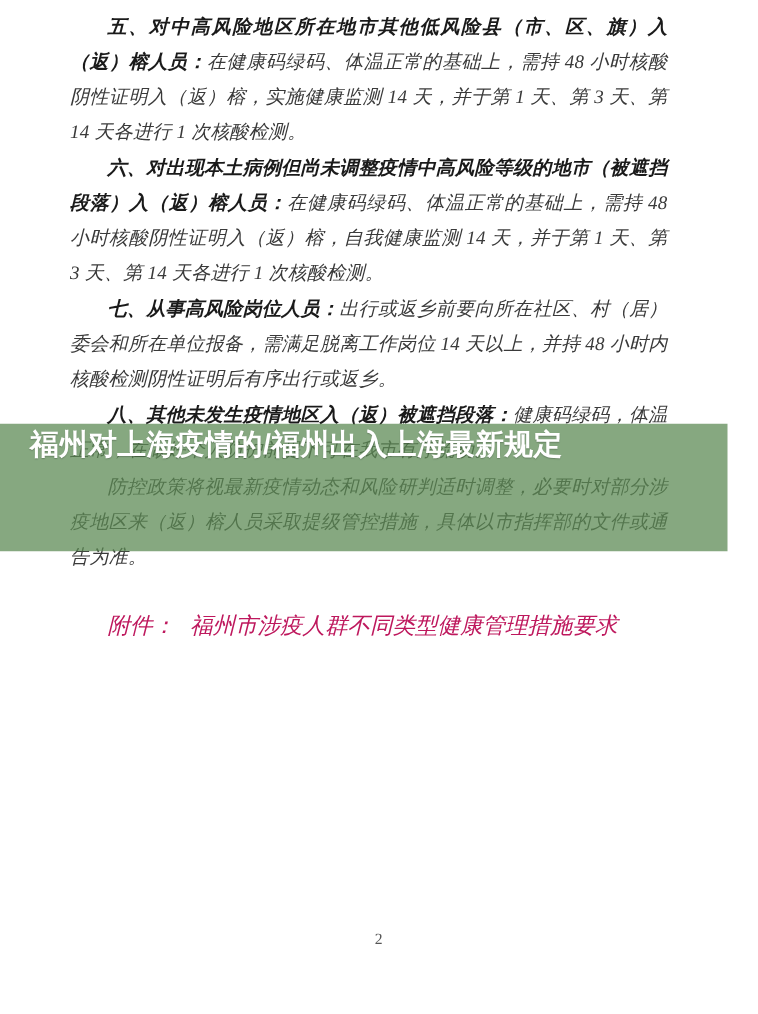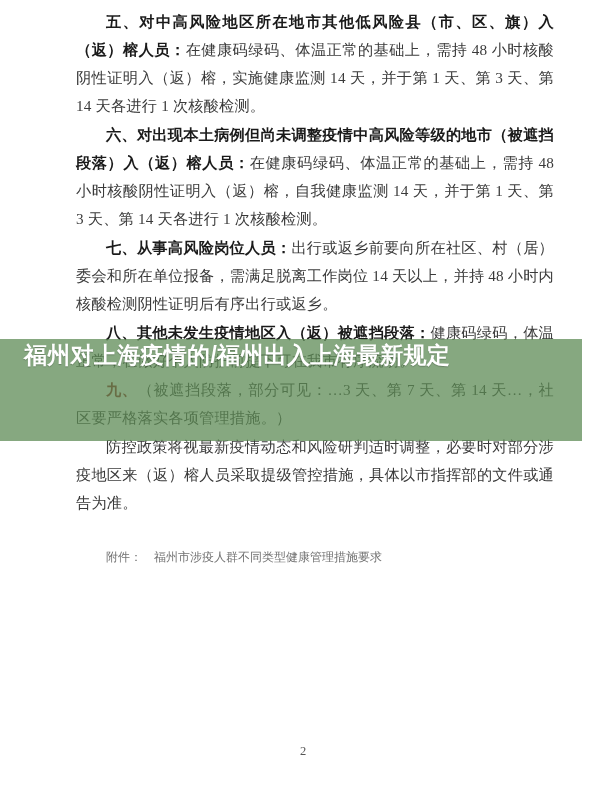--- a/index.html
+++ b/index.html
@@ -15,23 +15,24 @@
     font-family: "Liberation Serif", "DejaVu Serif", serif;
   }
   .page {
     position: absolute;
     inset: 0;
     background: #ffffff;
     padding: 0;
   }
   .doc-body {
     position: absolute;
-    left: 76px;
+    left: 56px;
     top: 8px;
     width: 478px;
+    font-style: italic;
   }
   .para {
     font-size: 15.2px;
     line-height: 28px;
     color: #3a3a3a;
     text-align: justify;
     text-justify: inter-ideograph;
     margin: 0 0 1px 0;
     letter-spacing: 0.2px;
   }
@@ -40,23 +41,23 @@
   }
   .lead {
     color: #1a1a1a;
     font-weight: bold;
   }
   .lead-red {
     color: #8b1b1b;
     font-weight: bold;
   }
   .attach {
-    font-size: 12px;
+    font-size: 18px;
     line-height: 28px;
-    color: #737373;
+    color: #be185d;
     text-indent: 30px;
     margin-top: 26px;
   }
   .attach .sp { display: inline-block; width: 12px; }
 
   
   .band {
     position: absolute;
     left: 0;
     top: 339px;
@@ -105,23 +106,20 @@
     </p>
 
     <p class="para indent">
       <span class="lead">七、从事高风险岗位人员：</span><span>出行或返乡前要向所在社区、村（居）委会和所在单位报备，需满足脱离工作岗位 14 天以上，并持 48 小时内核酸检测阴性证明后有序出行或返乡。</span>
     </p>
 
     <p class="para indent">
       <span class="lead">八、其他未发生疫情地区入（返）被遮挡段落：</span><span>健康码绿码，体温正常，在做好个人防护前提下可在我市有序流动。</span>
     </p>
 
-    <p class="para indent">
-      <span class="lead-red">九、</span><span>（被遮挡段落，部分可见：…3 天、第 7 天、第 14 天…，社区要严格落实各项管理措施。）</span>
-    </p>
 
 
     <p class="para indent">
       <span>防控政策将视最新疫情动态和风险研判适时调整，必要时对部分涉疫地区来（返）榕人员采取提级管控措施，具体以市指挥部的文件或通告为准。</span>
     </p>
 
     <p class="attach">
       <span>附件：</span><span class="sp"></span><span>福州市涉疫人群不同类型健康管理措施要求</span>
     </p>
 

